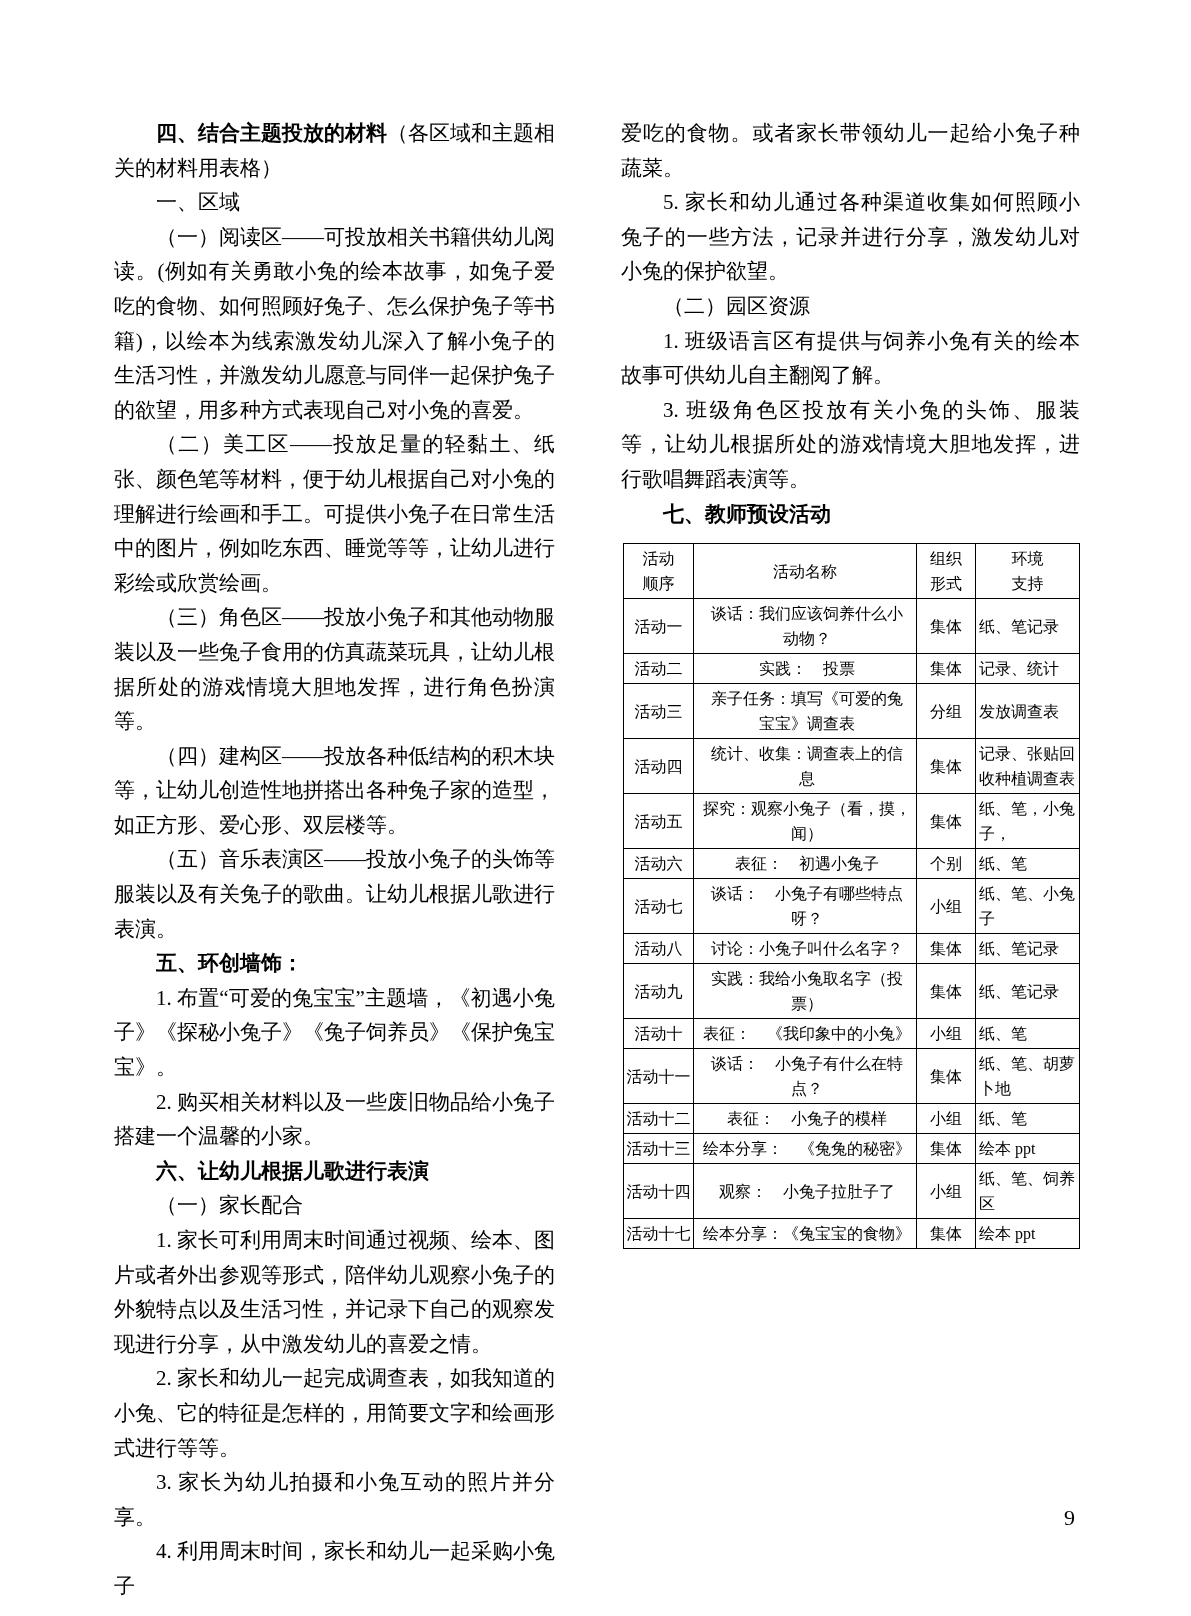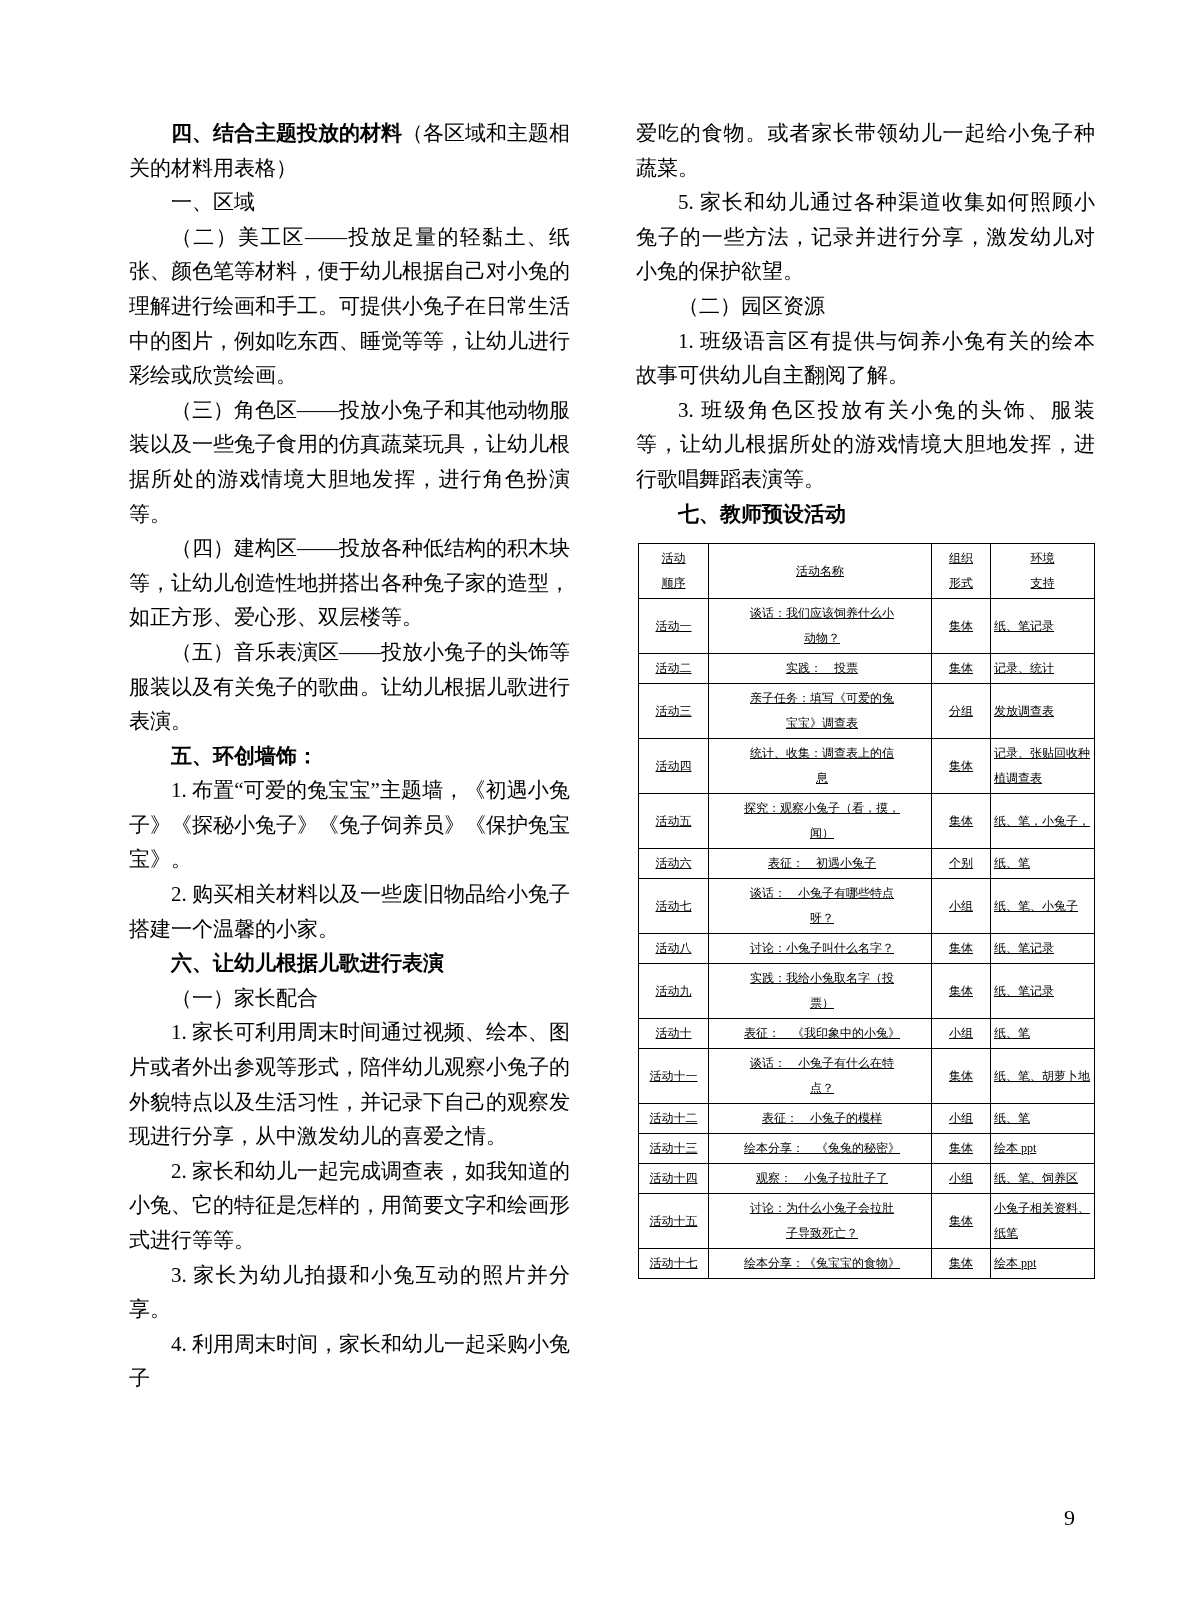--- a/index.html
+++ b/index.html
@@ -7,21 +7,21 @@
     position: relative;
     width: 1191px;
     height: 1616px;
     background: #ffffff;
     color: #000;
     font-family: "Liberation Serif", "DejaVu Serif", serif;
     overflow: hidden;
   }
   .columns {
     position: absolute;
-    left: 129px;
+    left: 114px;
     top: 116px;
     width: 966px;
     display: flex;
     gap: 52px;
     align-items: flex-start;
   }
   .col-left  { width: 452px; }
   .col-right { width: 462px; margin-left: 14px; }
   .para {
     margin: 0;
@@ -35,22 +35,21 @@
   .run { font-family: "Liberation Serif", "DejaVu Serif", serif; }
   .run.bold {
     font-family: "Liberation Sans", "DejaVu Sans", sans-serif;
     font-weight: 700;
   }
   table.activity-table {
     border-collapse: collapse;
     table-layout: fixed;
     width: 456px;
     margin: 12px 0 0 2px;
-    font-size: 12px;
-    text-decoration: underline;
+    font-size: 16px;
   }
   .activity-table th, .activity-table td {
     border: 1.5px solid #000;
     line-height: 25px;
     vertical-align: middle;
     padding: 2px 3px;
     font-weight: normal;
   }
   .activity-table th {
     text-align: center;
@@ -69,20 +68,21 @@
   }
 </style>
 </head>
 <body>
 
 <div class="page">
   <div class="columns">
     <div class="col col-left" id="left-col">
         <p class="para"><span class="run bold">四、结合主题投放的材料</span><span class="run">（各区域和主题相关的材料用表格）</span></p>
         <p class="para"><span class="run">一、区域</span></p>
+        <p class="para"><span class="run">（一）阅读区——可投放相关书籍供幼儿阅读。(例如有关勇敢小兔的绘本故事，如兔子爱吃的食物、如何照顾好兔子、怎么保护兔子等书籍)，以绘本为线索激发幼儿深入了解小兔子的生活习性，并激发幼儿愿意与同伴一起保护兔子的欲望，用多种方式表现自己对小兔的喜爱。</span></p>
         <p class="para"><span class="run">（二）美工区——投放足量的轻黏土、纸张、颜色笔等材料，便于幼儿根据自己对小兔的理解进行绘画和手工。可提供小兔子在日常生活中的图片，例如吃东西、睡觉等等，让幼儿进行彩绘或欣赏绘画。</span></p>
         <p class="para"><span class="run">（三）角色区——投放小兔子和其他动物服装以及一些兔子食用的仿真蔬菜玩具，让幼儿根据所处的游戏情境大胆地发挥，进行角色扮演等。</span></p>
         <p class="para"><span class="run">（四）建构区——投放各种低结构的积木块等，让幼儿创造性地拼搭出各种兔子家的造型，如正方形、爱心形、双层楼等。</span></p>
         <p class="para"><span class="run">（五）音乐表演区——投放小兔子的头饰等服装以及有关兔子的歌曲。让幼儿根据儿歌进行表演。</span></p>
         <p class="para"><span class="run bold">五、环创墙饰：</span></p>
         <p class="para"><span class="run">1. 布置“可爱的兔宝宝”主题墙，《初遇小兔子》《探秘小兔子》《兔子饲养员》《保护兔宝宝》。</span></p>
         <p class="para"><span class="run">2. 购买相关材料以及一些废旧物品给小兔子搭建一个温馨的小家。</span></p>
         <p class="para"><span class="run bold">六、让幼儿根据儿歌进行表演</span></p>
         <p class="para"><span class="run">（一）家长配合</span></p>
         <p class="para"><span class="run">1. 家长可利用周末时间通过视频、绘本、图片或者外出参观等形式，陪伴幼儿观察小兔子的外貌特点以及生活习性，并记录下自己的观察发现进行分享，从中激发幼儿的喜爱之情。</span></p>
@@ -201,27 +201,20 @@
               <td class="c-form">集体</td>
               <td class="c-env">绘本 ppt</td>
             </tr>
             <tr>
               <td class="c-order">活动十四</td>
               <td class="c-name">观察：　小兔子拉肚子了</td>
               <td class="c-form">小组</td>
               <td class="c-env">纸、笔、饲养区</td>
             </tr>
             <tr>
-              <td class="c-order">活动十五</td>
-              <td class="c-name">讨论：为什么小兔子会拉肚
-子导致死亡？</td>
-              <td class="c-form">集体</td>
-              <td class="c-env">小兔子相关资料、纸笔</td>
-            </tr>
-            <tr>
               <td class="c-order">活动十七</td>
               <td class="c-name">绘本分享：《兔宝宝的食物》</td>
               <td class="c-form">集体</td>
               <td class="c-env">绘本 ppt</td>
             </tr>
           </tbody>
         </table>
       </div>
   </div>
   <div class="page-number">9</div>

